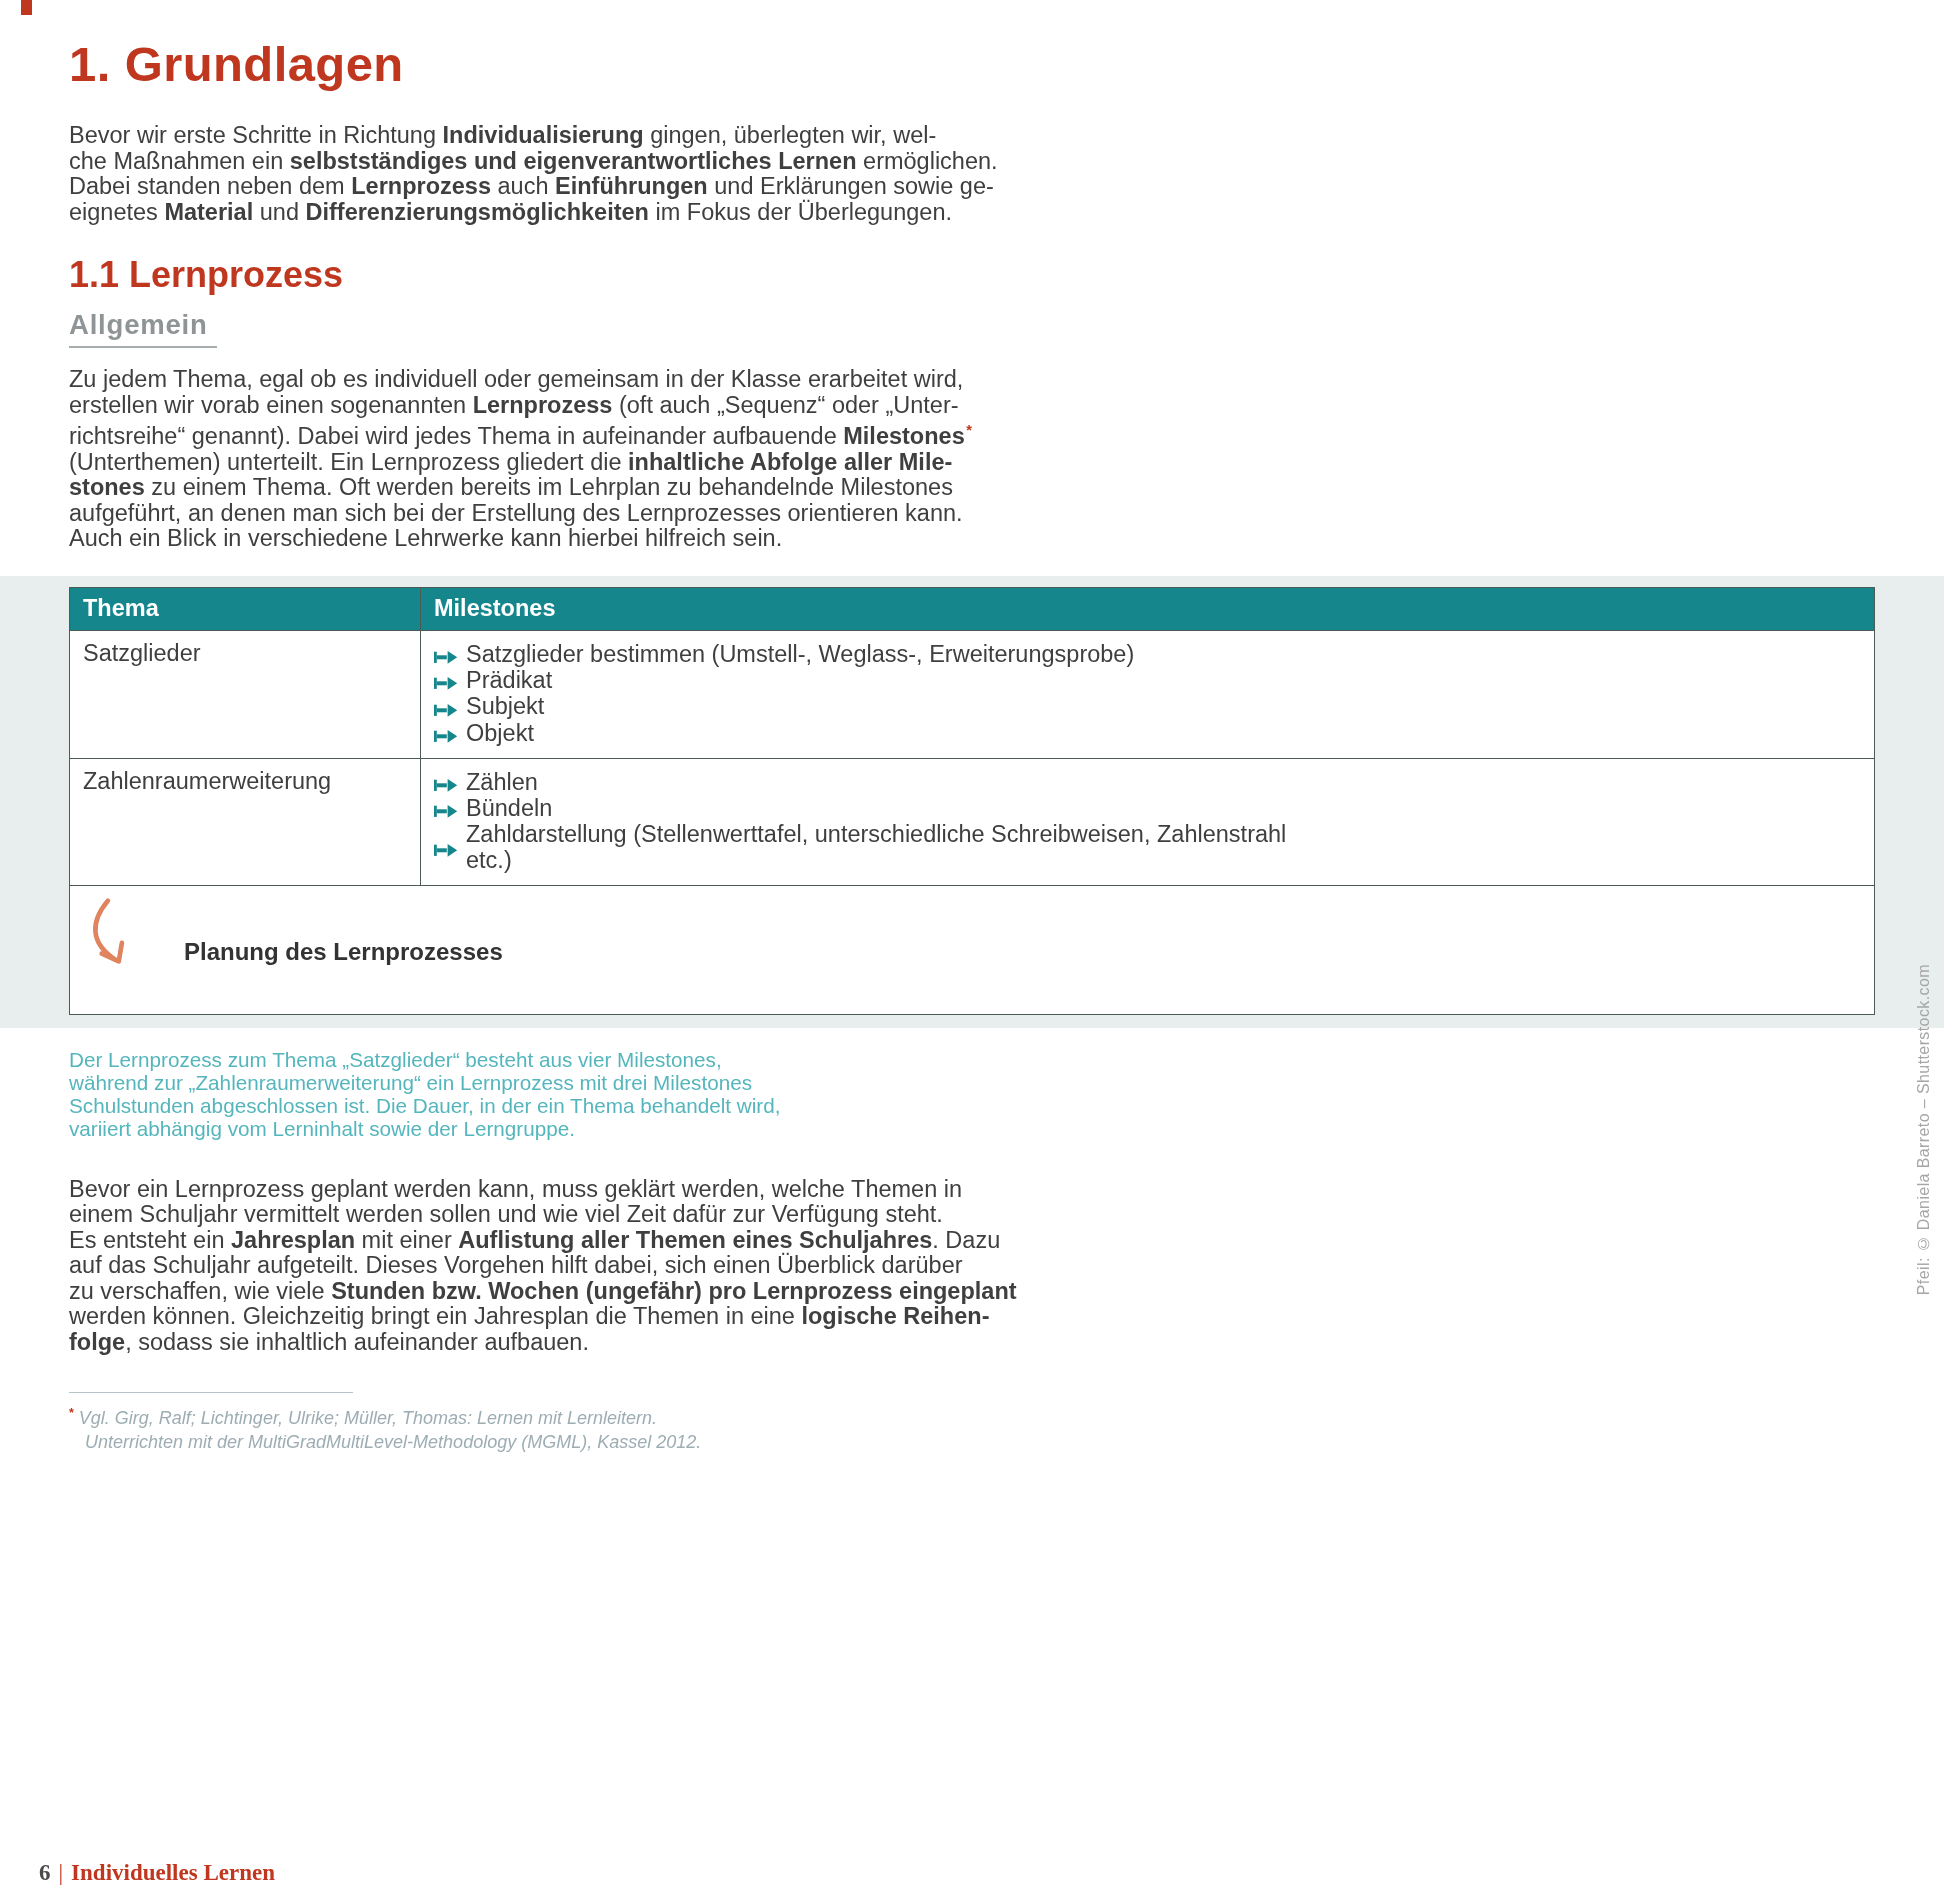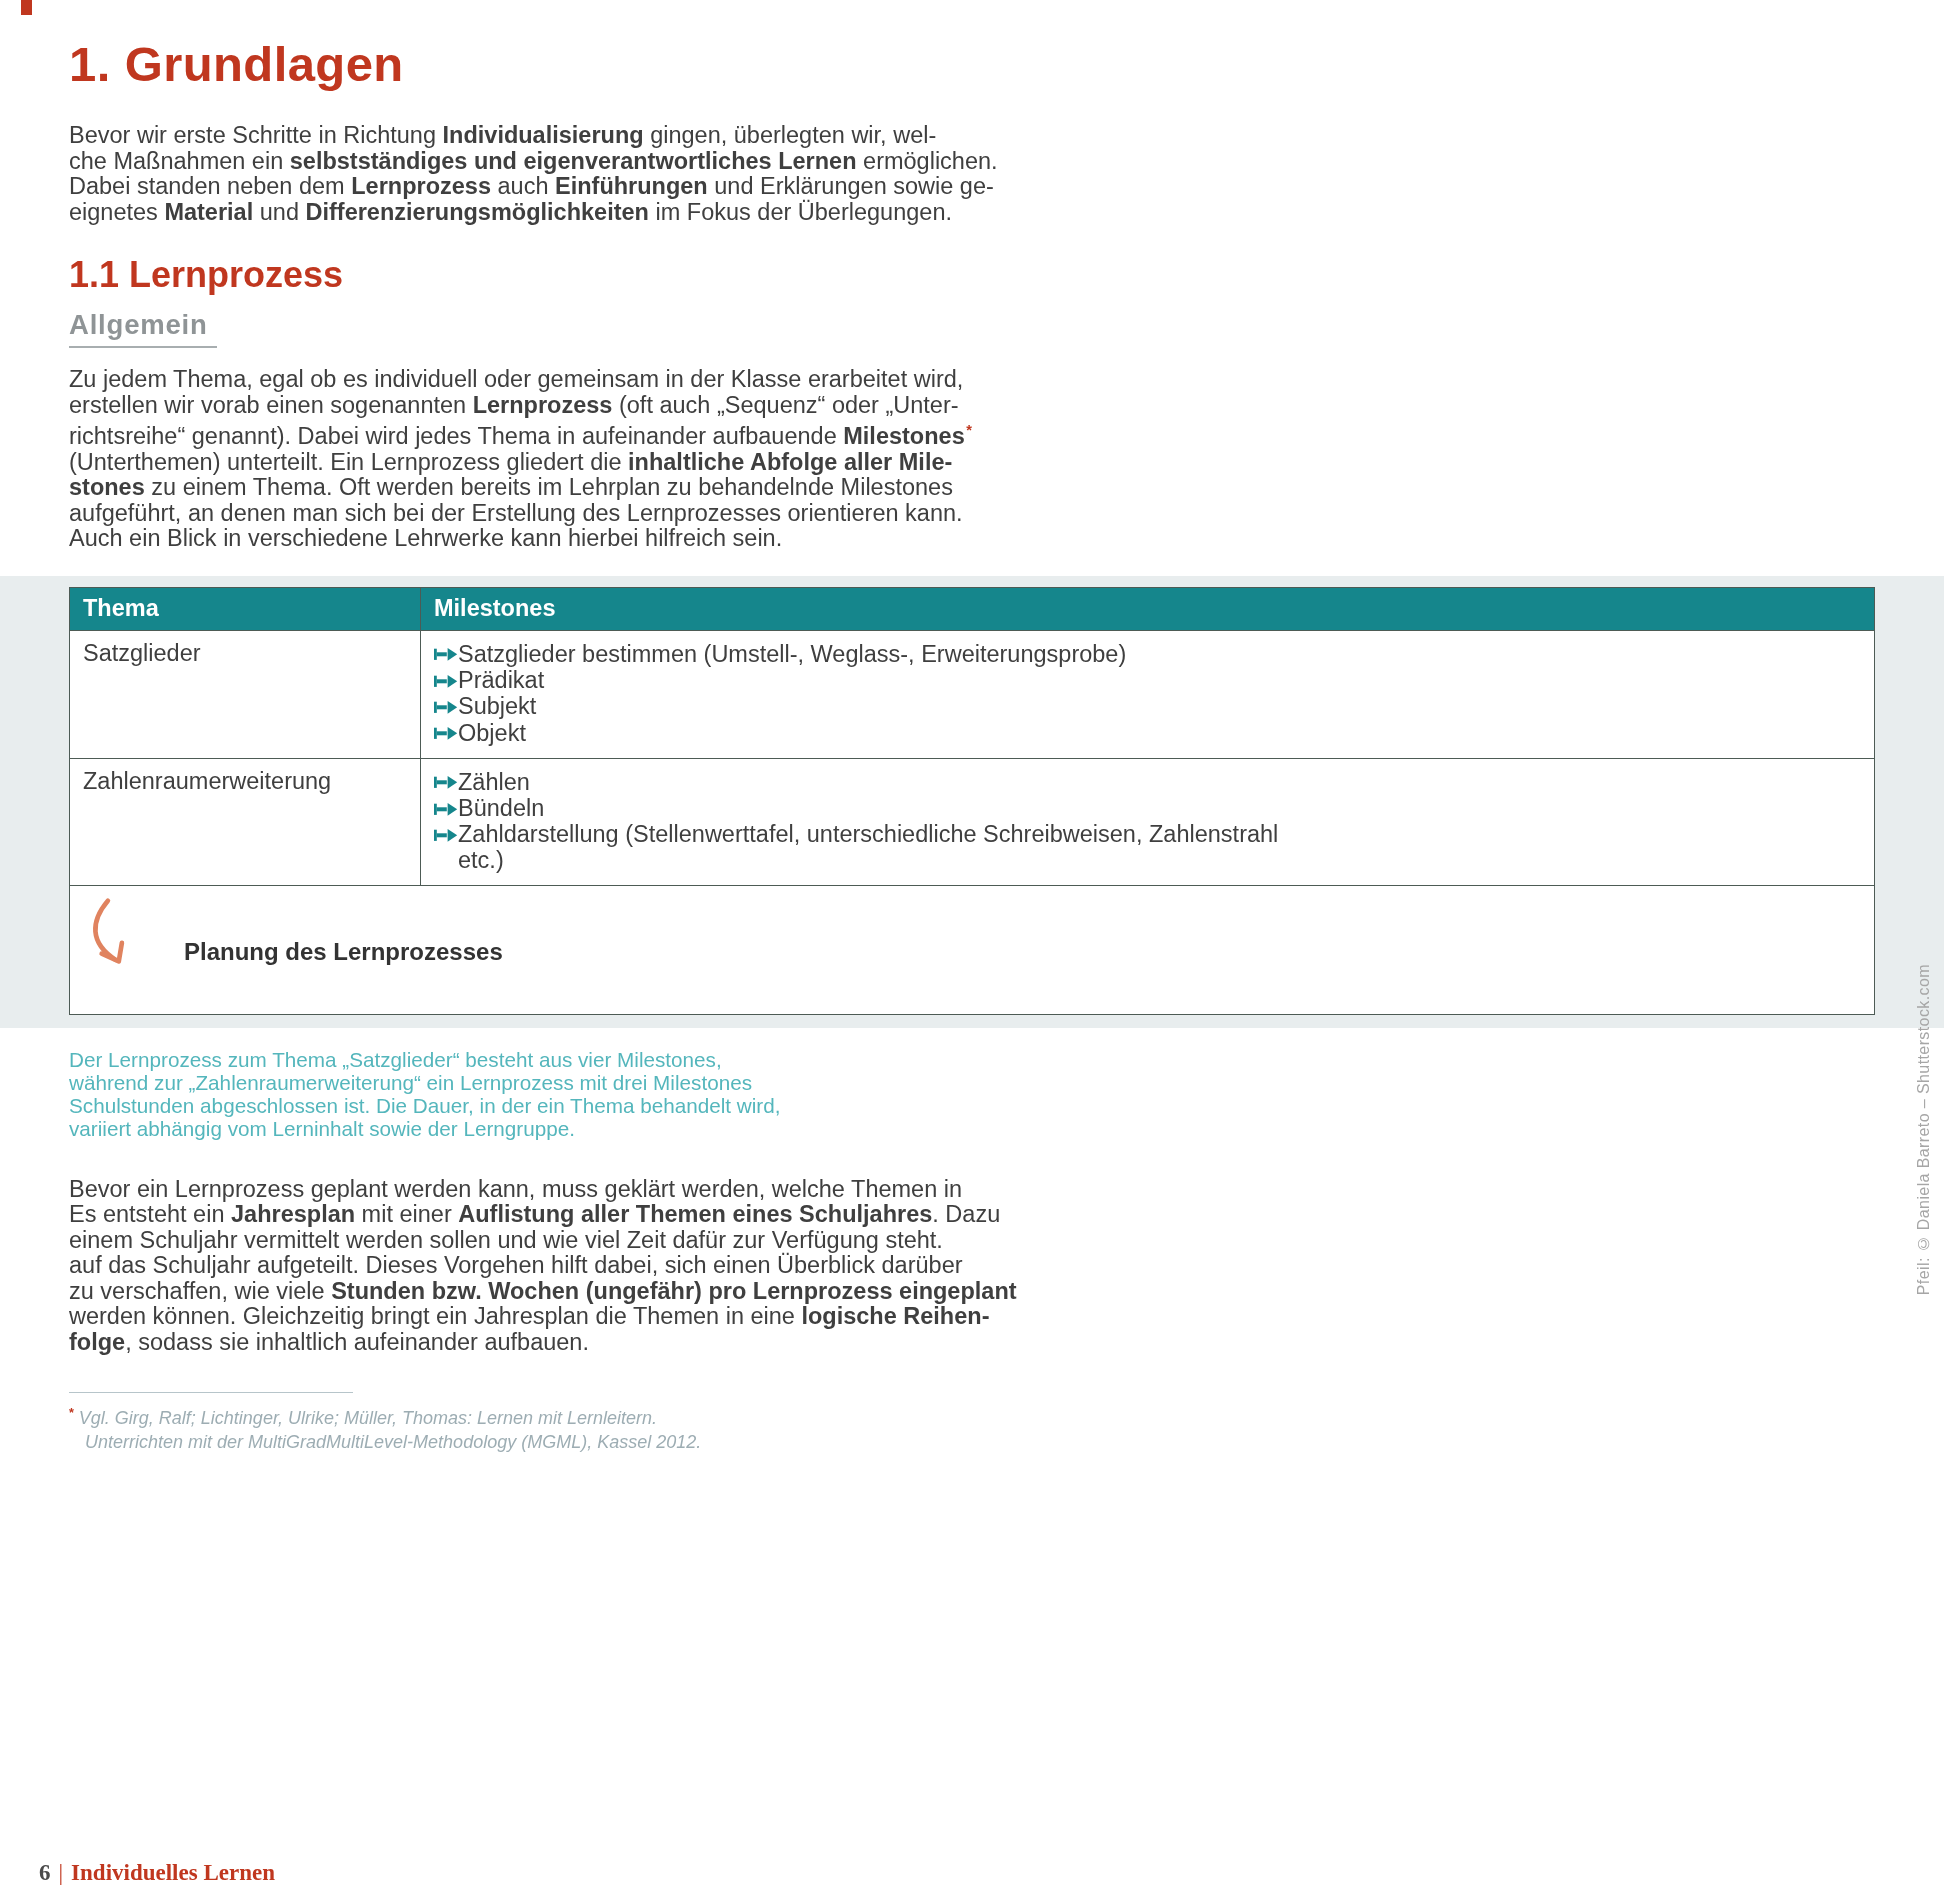--- a/index.html
+++ b/index.html
@@ -58,21 +58,21 @@
     background:#15868c;
     color:#ffffff;
     font-size:23.5px;font-weight:700;
     padding:7.3px 13px 8px 13px;
   }
   table.lp td{
     font-size:23.5px;line-height:25.5px;
     padding:9.7px 13px 11.3px 13px;
   }
   td.thema{width:324px;}
-  .ms{display:flex;align-items:flex-start;gap:0;margin:0.8px 0;}
+  .ms{display:flex;align-items:center;gap:8px;margin:0.8px 0;}
   .arrow-icon{flex:0 0 auto;}
   .arrow-icon svg{display:block;margin-top:5.7px;}
   .ms-text{max-width:826px;}
   td.arrow-cell{
     height:107px;
     padding:4.9px 0 6.5px 348px;
   }
   .arrow-wrap{display:flex;align-items:flex-end;gap:31px;text-align:center;}
   .hand-arrow svg{display:block;}
   .arrow-label{
@@ -252,22 +252,22 @@
 
   <div class="caption">
     <div class="line">Der Lernprozess zum Thema „Satzglieder“ besteht aus vier Milestones,</div>
     <div class="line">während zur „Zahlenraumerweiterung“ ein Lernprozess mit drei Milestones</div>
     <div class="line">Schulstunden abgeschlossen ist. Die Dauer, in der ein Thema behandelt wird,</div>
     <div class="line">variiert abhängig vom Lerninhalt sowie der Lerngruppe.</div>
   </div>
 
   <div class="para p3">
     <div class="line"><span>Bevor ein Lernprozess geplant werden kann, muss geklärt werden, welche Themen in</span></div>
+    <div class="line"><span>einem Schuljahr vermittelt werden sollen und wie viel Zeit dafür zur Verfügung steht.</span></div>
     <div class="line"><span>Es entsteht ein </span><span class="b">Jahresplan</span><span> mit einer </span><span class="b">Auflistung aller Themen eines Schuljahres</span><span>. Dazu</span></div>
-    <div class="line"><span>einem Schuljahr vermittelt werden sollen und wie viel Zeit dafür zur Verfügung steht.</span></div>
     <div class="line"><span>auf das Schuljahr aufgeteilt. Dieses Vorgehen hilft dabei, sich einen Überblick darüber</span></div>
     <div class="line"><span>zu verschaffen, wie viele </span><span class="b">Stunden bzw. Wochen (ungefähr) pro Lernprozess eingeplant</span></div>
     <div class="line"><span>werden können. Gleichzeitig bringt ein Jahresplan die Themen in eine </span><span class="b">logische Reihen-</span></div>
     <div class="line"><span class="b">folge</span><span>, sodass sie inhaltlich aufeinander aufbauen.</span></div>
   </div>
 
   <div class="footnote">
     <div class="fn-rule"></div>
     <div class="fn-line first">
       <span class="fn-marker">*</span><span class="fn-text">Vgl. Girg, Ralf; Lichtinger, Ulrike; Müller, Thomas: Lernen mit Lernleitern.</span>

